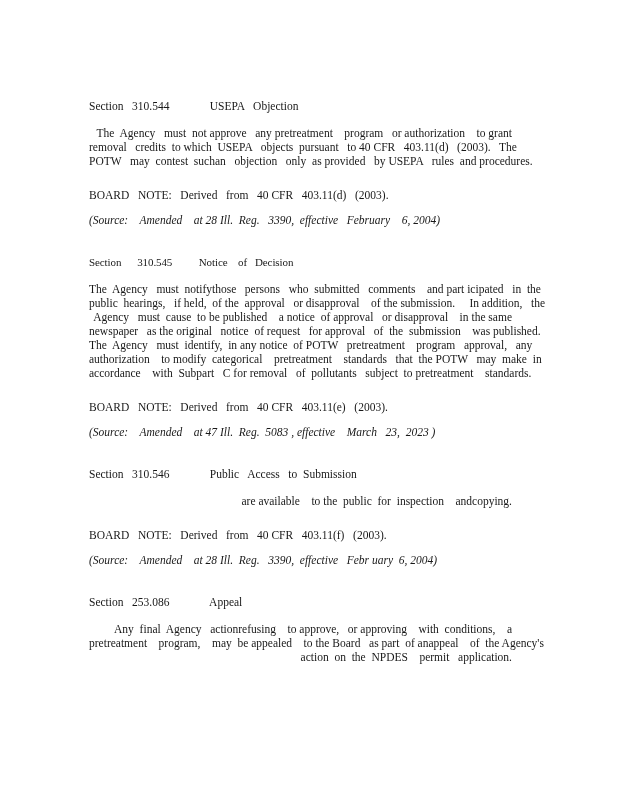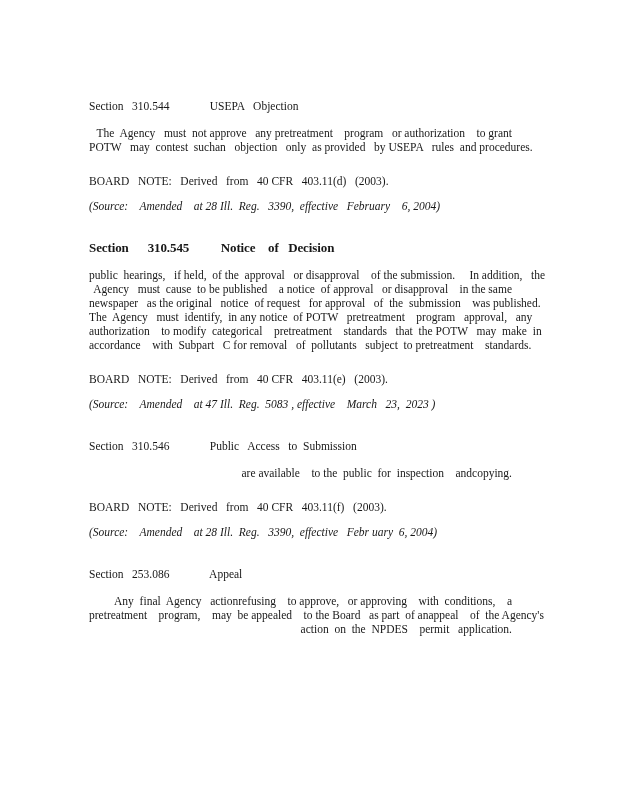--- a/index.html
+++ b/index.html
@@ -16,47 +16,49 @@
     padding: 99px 86px 0 89px;
     background: #ffffff;
     font-family: "Liberation Serif", "DejaVu Serif", serif;
     font-size: 11.5px;
     line-height: 14px;
     color: #181818;
   }
   .section { margin: 0 0 28px 0; }
   .heading { white-space: pre; margin: 0 0 13px 0; }
   .heading--bold-small {
-    font-weight: bold;
-    font-size: 13px;
+    font-weight: normal;
+    font-size: 11px;
     letter-spacing: -0.1px;
   }
   .para { margin: 0; }
   .para-line { white-space: pre; text-align: right; }
   .board-note { white-space: pre; margin: 20px 0 0 0; }
   .source { white-space: pre; margin: 11px 0 0 0; font-style: italic; }
 </style>
 </head>
 <body>
 
 <div class="page">
 
   <div class="section">
     <div class="heading">Section   310.544              USEPA   Objection</div>
     <div class="para">
       <div class="para-line">The  Agency   must  not approve   any pretreatment    program   or authorization    to grant</div>
+      <div class="para-line">removal   credits  to which  USEPA   objects  pursuant   to 40 CFR   403.11(d)   (2003).   The</div>
       <div class="para-line">POTW   may  contest  suchan   objection   only  as provided   by USEPA   rules  and procedures.</div>
     </div>
     <div class="board-note">BOARD   NOTE:   Derived   from   40 CFR   403.11(d)   (2003).</div>
     <div class="source">(Source:    Amended    at 28 Ill.  Reg.   3390,  effective   February    6, 2004)</div>
   </div>
 
   <div class="section">
     <div class="heading heading--bold-small">Section      310.545          Notice    of   Decision</div>
     <div class="para">
+      <div class="para-line">The  Agency   must  notifythose   persons   who  submitted   comments    and part icipated   in  the</div>
       <div class="para-line">public  hearings,   if held,  of the  approval   or disapproval    of the submission.     In addition,   the</div>
       <div class="para-line">Agency   must  cause  to be published    a notice  of approval   or disapproval    in the same</div>
       <div class="para-line">newspaper   as the original   notice  of request   for approval   of  the  submission    was published.</div>
       <div class="para-line">The  Agency   must  identify,  in any notice  of POTW   pretreatment    program   approval,   any</div>
       <div class="para-line">authorization    to modify  categorical    pretreatment    standards   that  the POTW   may  make  in</div>
       <div class="para-line">accordance    with  Subpart   C for removal   of  pollutants   subject  to pretreatment    standards.</div>
     </div>
     <div class="board-note">BOARD   NOTE:   Derived   from   40 CFR   403.11(e)   (2003).</div>
     <div class="source">(Source:    Amended    at 47 Ill.  Reg.  5083 , effective    March   23,  2023 )</div>
   </div>

